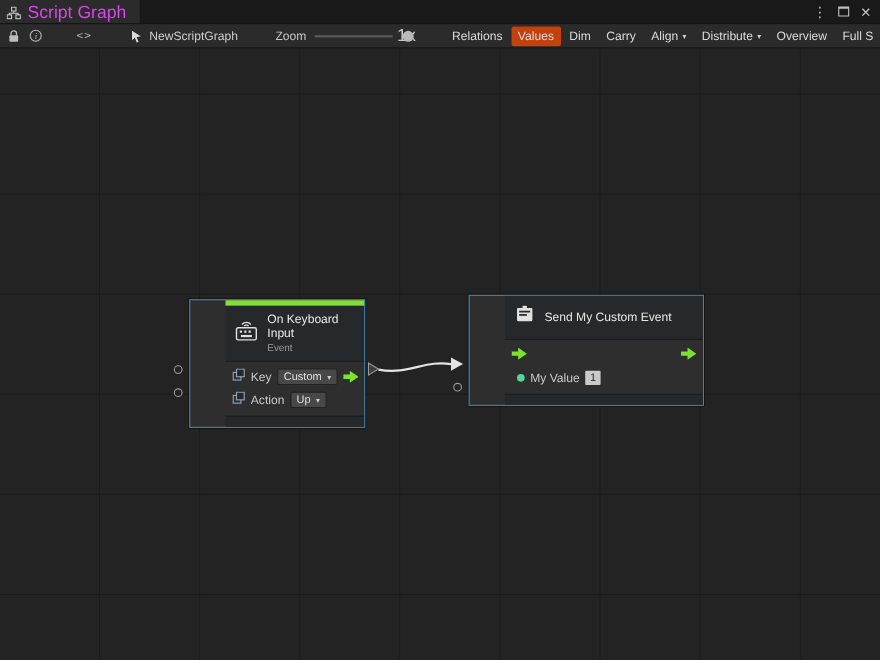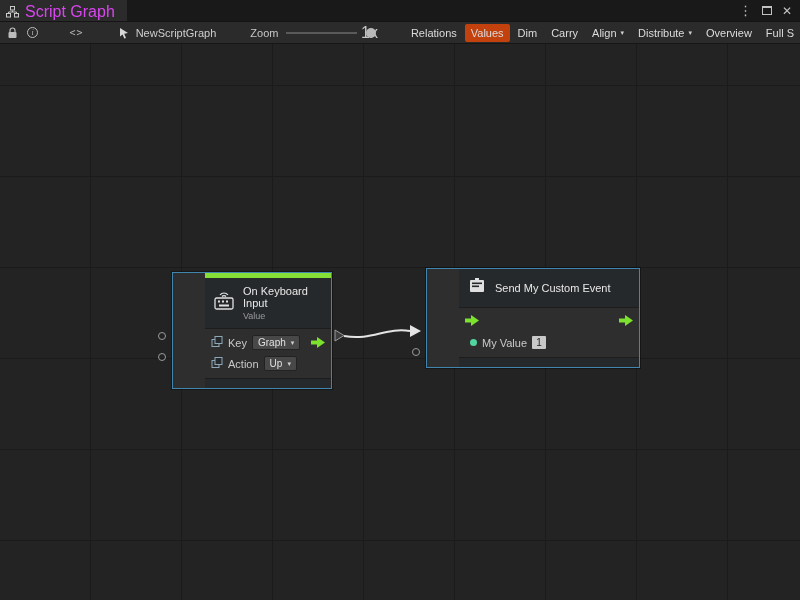--- a/index.html
+++ b/index.html
@@ -169,34 +169,34 @@
             <path d="M9 5.5 a2.6 2.6 0 0 1 4 0" fill="none" stroke="#e0e0e0" stroke-width="1.2"></path>
             <rect x="2" y="7" width="18" height="11" rx="1.5" fill="none" stroke="#e0e0e0" stroke-width="1.3"></rect>
             <rect x="5" y="9.5" width="2" height="2" fill="#e0e0e0"></rect>
               <rect x="9" y="9.5" width="2" height="2" fill="#e0e0e0"></rect>
             <rect x="13" y="9.5" width="2" height="2" fill="#e0e0e0"></rect>
               <rect x="6" y="13.5" width="10" height="2" fill="#e0e0e0"></rect>
           </svg>
         </span>
         <span class="node-titles">
           <span class="node-title">On Keyboard Input</span>
-          <span class="node-sub">Value</span>
+          <span class="node-sub">Event</span>
         </span>
       </div>
       <div class="node-body">
         <div class="port-row">
           <span>
             <svg width="12" height="12" viewBox="0 0 12 12">
               <rect x="1" y="3.5" width="7" height="7" fill="none" stroke="#8fa8b8"></rect>
               <rect x="4" y="0.5" width="7" height="7" fill="#26292b" stroke="#8fa8b8"></rect>
             </svg>
           </span>
           <span>Key</span>
           <span class="dropdown">
-            <span>Graph</span>
+            <span>Custom</span>
             <span class="dd">▾</span>
           </span>
           <span class="flow-out">
             <svg width="14" height="11" viewBox="0 0 14 11">
                 <path d="M0 3.5 h6 V0 l8 5.5 -8 5.5 V7.5 H0 z" fill="#7ce22e"></path>
               </svg>
           </span>
         </div>
         <div class="port-row">
           <span>

